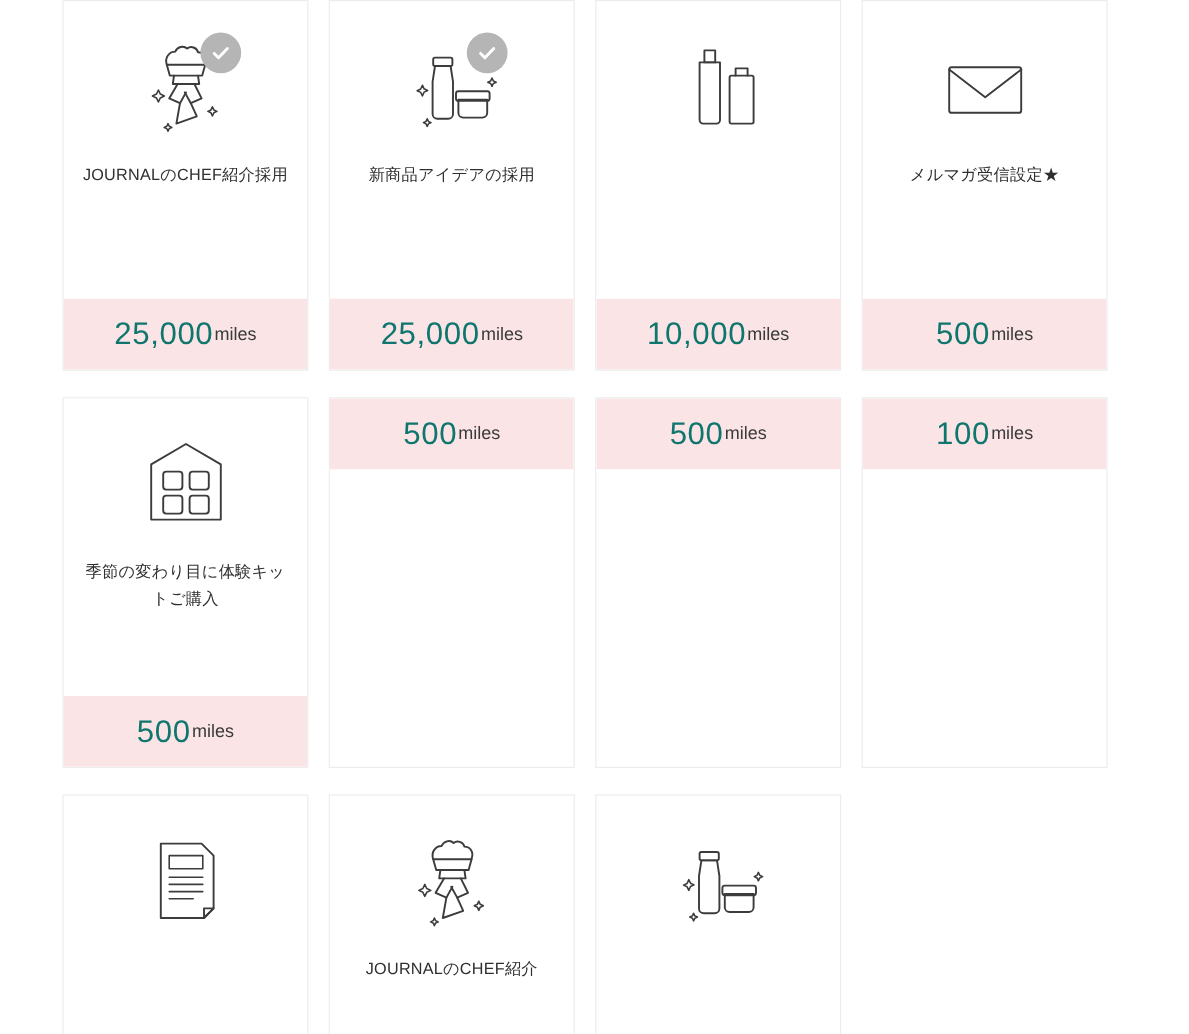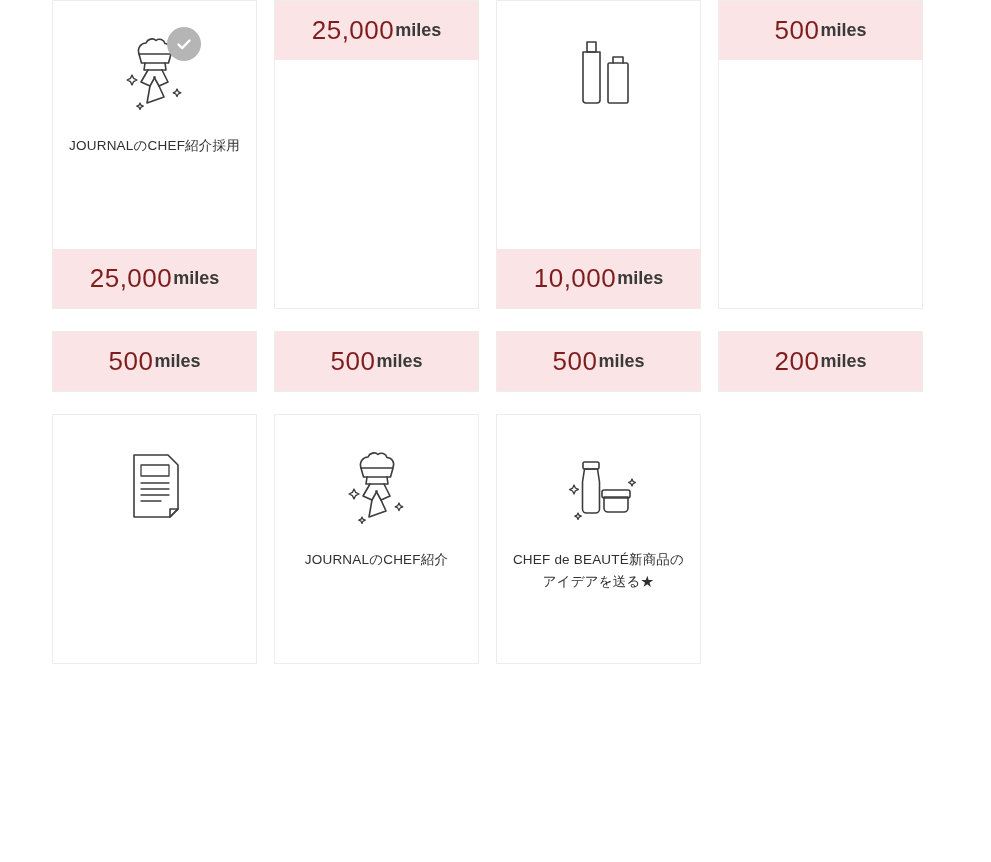--- a/index.html
+++ b/index.html
@@ -82,29 +82,29 @@
   .card-footer {
     background: #fbe4e6;
     height: 59px;
     display: flex;
     align-items: center;
     justify-content: center;
     gap: 1px;
   }
   .miles-num {
     font-size: 26px;
-    color: #7f1d1d;
+    color: #0f766e;
     letter-spacing: 0.5px;
     font-weight: 400;
   }
   .miles-unit {
-    font-size: 18px;
+    font-size: 15px;
     color: #3a3a3a;
     padding-bottom: 1px;
-    font-weight: 700;
+    font-weight: 400;
   }
   .stroke {
     fill: none;
     stroke: #3c3c3c;
     stroke-width: 1.6;
     stroke-linecap: round;
     stroke-linejoin: round;
   }
   .stroke-thin {
     fill: none;
@@ -145,20 +145,45 @@
       <div class="card-title">
         <span>JOURNALのCHEF紹介採用</span>
       </div>
     </div>
     <div class="card-footer">
       <span class="miles-num">25,000</span>
       <span class="miles-unit">miles</span>
     </div>
     </div>
     <div class="card">
+    <div class="card-body">
+      <div class="icon-wrap">
+        <svg width="86" height="86" viewBox="0 0 86 86">
+        <g class="stroke">
+          <rect x="27" y="19" width="16" height="7" rx="1.5"></rect>
+          <path d="M28.5 26h13l2 13v27a4 4 0 0 1-4 4h-9a4 4 0 0 1-4-4V39z"></path>
+          <path d="M48 54h24v11a4 4 0 0 1-4 4H52a4 4 0 0 1-4-4z"></path>
+          <rect x="46" y="47" width="28" height="8" rx="2"></rect>
+        </g>
+        <g class="stroke-thin">
+          <path d="M18 42l1.4 3 3 1.4-3 1.4L18 51l-1.4-3-3-1.4 3-1.4z"></path>
+          <path d="M76 36l1.1 2.4 2.4 1.1-2.4 1.1L76 43l-1.1-2.4L72.5 39.5l2.4-1.1z"></path>
+          <path d="M22 70l1 2.2 2.2 1-2.2 1-1 2.2-1-2.2-2.2-1 2.2-1z"></path>
+        </g>
+      </svg>
+        <span class="check-badge">
+    <svg viewBox="0 0 18 18">
+              <path d="M3.5 9.5l3.6 3.6L14.5 5.5" fill="none" stroke="#ffffff" stroke-width="2.4" stroke-linecap="round" stroke-linejoin="round"></path>
+            </svg>
+  </span>
+      </div>
+      <div class="card-title">
+        <span>新商品アイデアの採用</span>
+      </div>
+    </div>
     <div class="card-footer">
       <span class="miles-num">25,000</span>
       <span class="miles-unit">miles</span>
     </div>
     </div>
     <div class="card">
     <div class="card-body">
       <div class="icon-wrap">
         <svg width="86" height="86" viewBox="0 0 86 86">
         <g class="stroke">
@@ -170,46 +195,77 @@
       </svg>
 
       </div>
     </div>
     <div class="card-footer">
       <span class="miles-num">10,000</span>
       <span class="miles-unit">miles</span>
     </div>
     </div>
     <div class="card">
+    <div class="card-body">
+      <div class="icon-wrap">
+        <svg width="86" height="86" viewBox="0 0 86 86">
+        <g class="stroke">
+          <rect x="13" y="27" width="60" height="38" rx="2"></rect>
+          <path d="M13 29l30 23 30-23"></path>
+        </g>
+      </svg>
+
+      </div>
+      <div class="card-title">
+        <span>メルマガ受信設定★</span>
+      </div>
+    </div>
     <div class="card-footer">
       <span class="miles-num">500</span>
       <span class="miles-unit">miles</span>
     </div>
     </div>
     <div class="card">
+    <div class="card-body">
+      <div class="icon-wrap">
+        <svg width="86" height="86" viewBox="0 0 86 86">
+        <g class="stroke">
+          <path d="M43 10l29 17v46H14V27z"></path>
+          <rect x="24" y="33" width="16" height="15" rx="2.5"></rect>
+          <rect x="46" y="33" width="16" height="15" rx="2.5"></rect>
+          <rect x="24" y="53" width="16" height="15" rx="2.5"></rect>
+          <rect x="46" y="53" width="16" height="15" rx="2.5"></rect>
+        </g>
+      </svg>
+
+      </div>
+      <div class="card-title">
+        <span>季節の変わり目に体験キットご購入</span>
+      </div>
+    </div>
     <div class="card-footer">
       <span class="miles-num">500</span>
       <span class="miles-unit">miles</span>
     </div>
     </div>
     <div class="card">
     <div class="card-footer">
       <span class="miles-num">500</span>
       <span class="miles-unit">miles</span>
     </div>
     </div>
     <div class="card">
     <div class="card-footer">
       <span class="miles-num">500</span>
       <span class="miles-unit">miles</span>
     </div>
     </div>
     <div class="card">
     <div class="card-footer">
-      <span class="miles-num">200</span>
+      <span class="miles-num">100</span>
       <span class="miles-unit">miles</span>
     </div>
     </div>
     <div class="card">
     <div class="card-body">
       <div class="icon-wrap">
         <svg width="86" height="86" viewBox="0 0 86 86">
         <g class="stroke">
           <path d="M22 12h34l10 10v44l-8 8H22z"></path>
           <path d="M58 66h8l-8 8z"></path>
@@ -259,18 +315,15 @@
           <rect x="46" y="47" width="28" height="8" rx="2"></rect>
         </g>
         <g class="stroke-thin">
           <path d="M18 42l1.4 3 3 1.4-3 1.4L18 51l-1.4-3-3-1.4 3-1.4z"></path>
           <path d="M76 36l1.1 2.4 2.4 1.1-2.4 1.1L76 43l-1.1-2.4L72.5 39.5l2.4-1.1z"></path>
           <path d="M22 70l1 2.2 2.2 1-2.2 1-1 2.2-1-2.2-2.2-1 2.2-1z"></path>
         </g>
       </svg>
 
       </div>
-      <div class="card-title">
-        <span>CHEF de BEAUTÉ新商品のアイデアを送る★</span>
-      </div>
     </div>
     </div>
   </div>
 
 </body></html>

